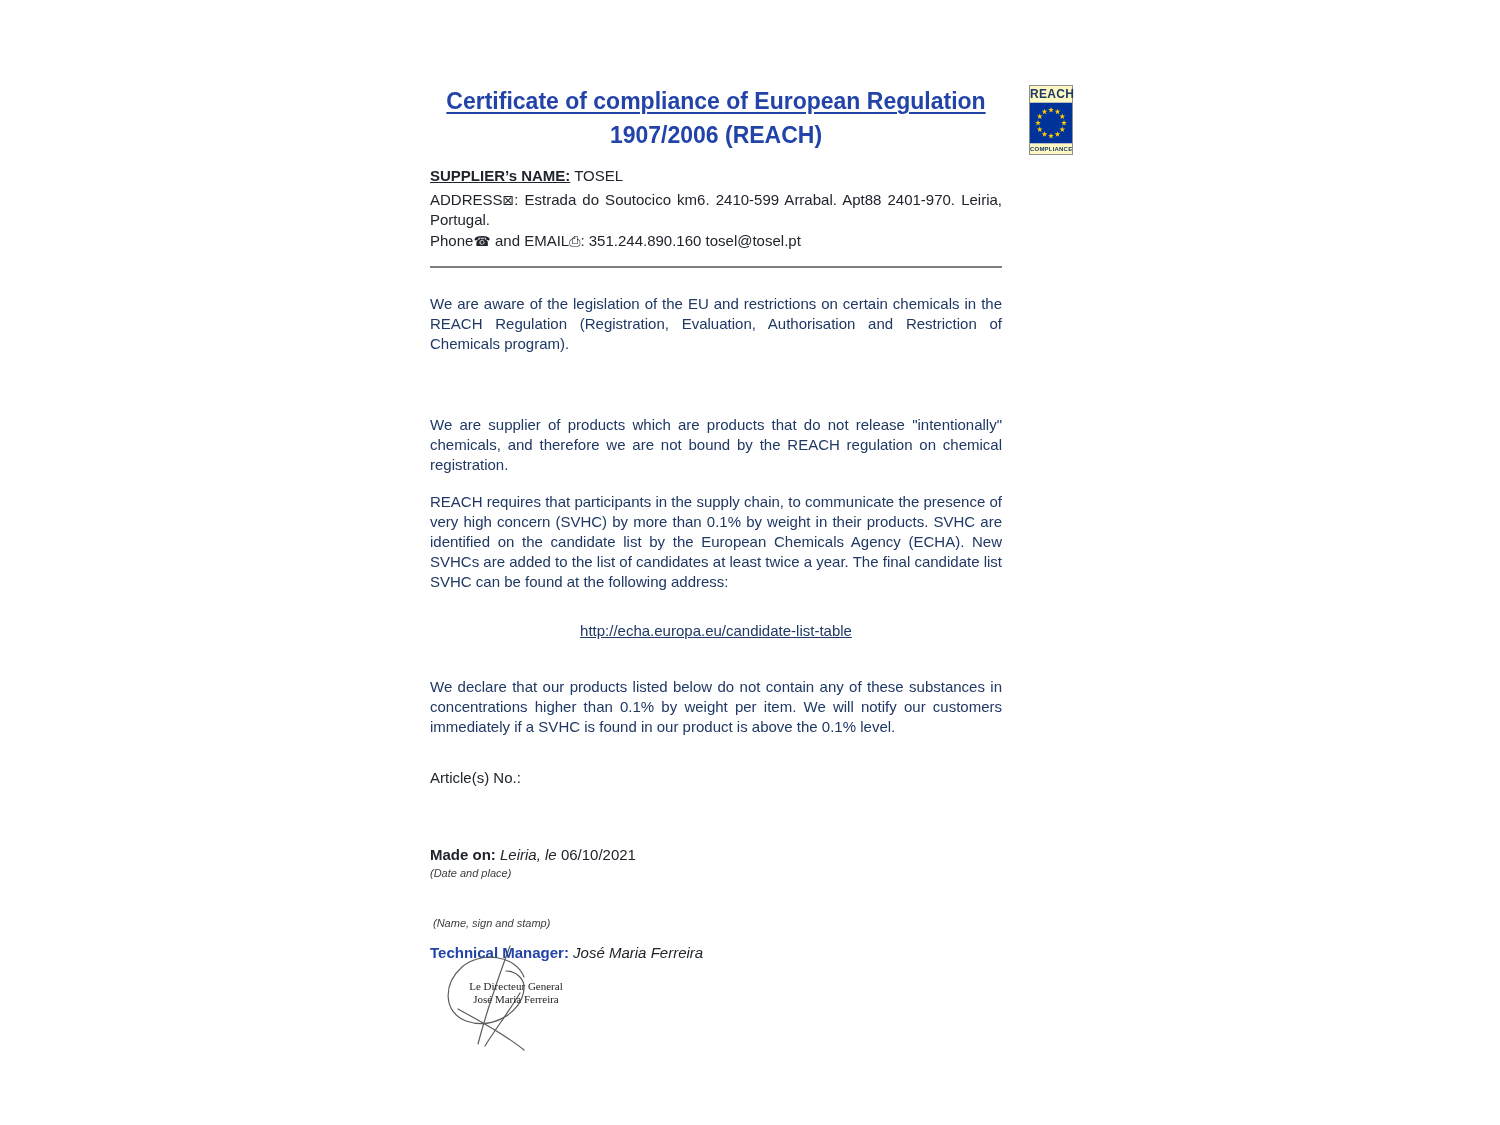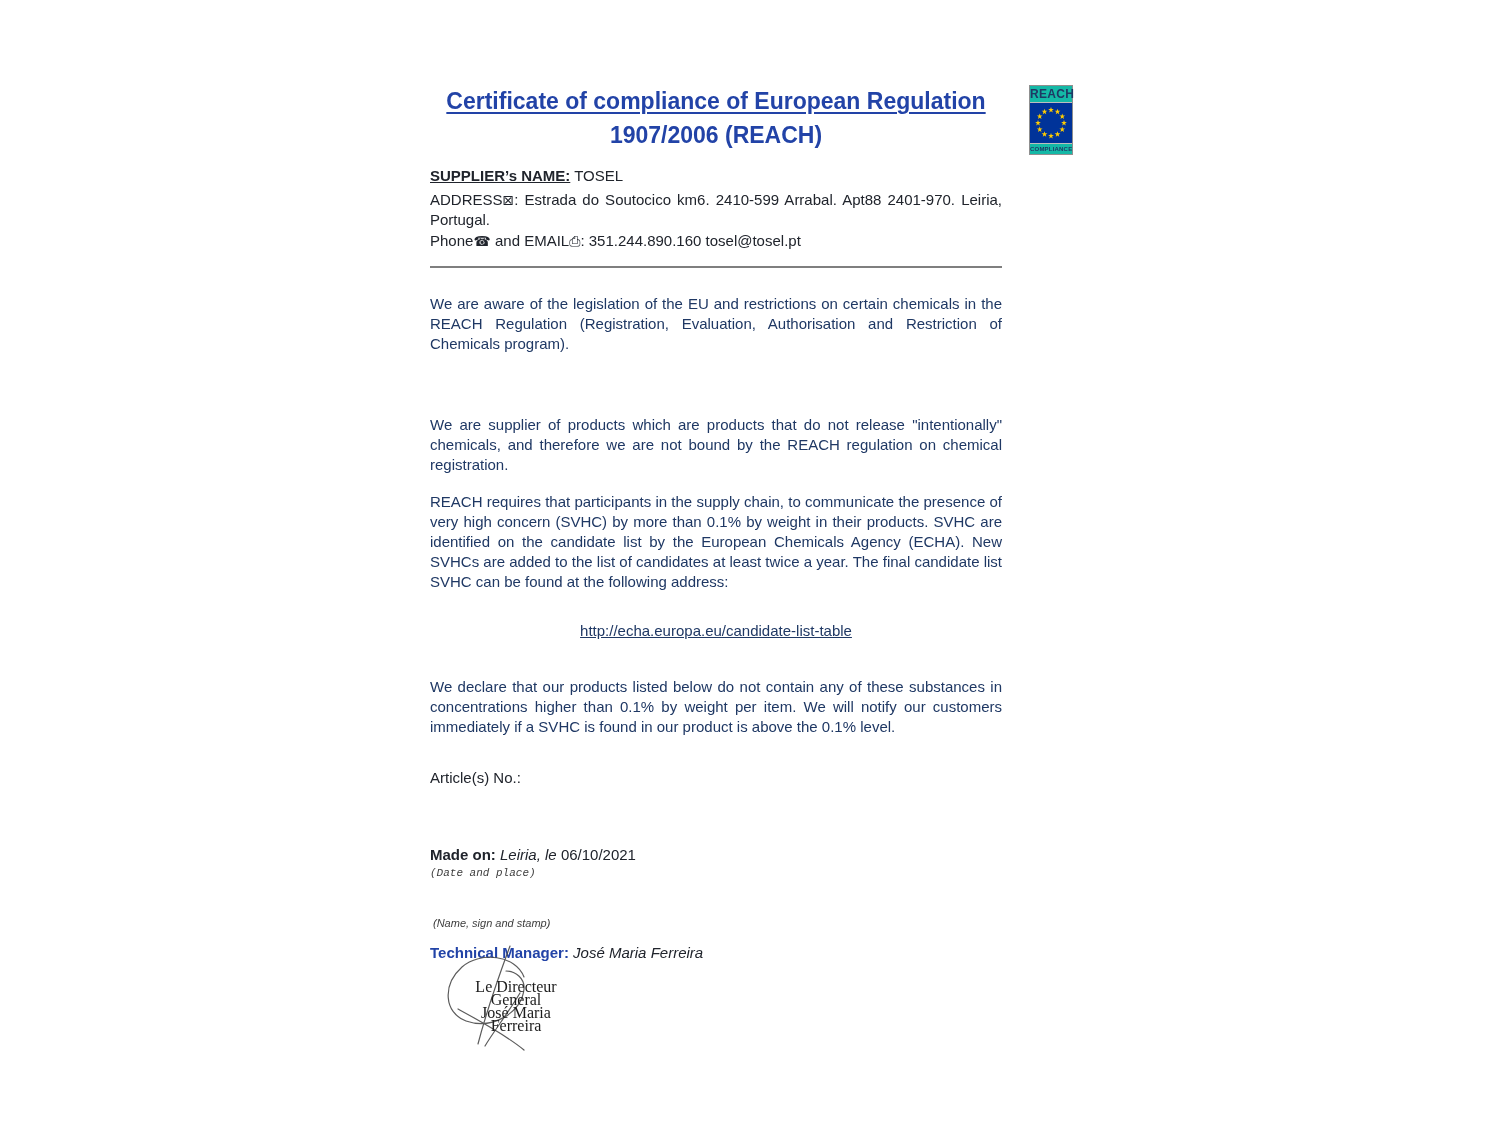--- a/index.html
+++ b/index.html
@@ -34,36 +34,36 @@
   .p-aware    { top:294px; }
   .p-supplier { top:387px;margin-top:28px; }
   .p-reach    { top:492px; }
   .link-row   { top:621px; text-align:center; }
   .link { color:#1F3864; text-decoration:underline; cursor:pointer;margin-top:24px; }
   .p-declare  { top:677px; }
   .article    { top:768px; }
 
   .made-on   { top:845px; }
   .hint { font-size:11px; font-style:italic; color:#3d3d3d; }
-  .date-hint { top:867px;font-family:Liberation Mono, monospace; }
+  .date-hint { top:867px; }
   .manager   { top:943px; }
   .manager-label { color:#2243A7; font-weight:bold; }
   .name-hint { top:917px; padding-left:3px; }
 
   .signature { position:absolute; left:428px; top:943px; width:172px; height:112px; }
   .signature svg { position:absolute; left:0; top:0; }
   .sig-text {
     position:absolute; left:28px; top:37px; width:120px; text-align:center;
     font-family:"Liberation Serif","DejaVu Serif",serif;
-    font-size:16px; line-height:13px; color:#1c1c1c;
+    font-size:11px; line-height:13px; color:#1c1c1c;
   }
 
   .reach-logo {
     position:absolute; left:1029px; top:85px; width:44px;
-    border:1px solid #8f8f8f; background:#14b8a6;
+    border:1px solid #8f8f8f; background:#fef9c3;
   }
   .reach-logo-title {
     font-size:12px; font-weight:bold; color:#1F3864; text-align:center;
     line-height:16px; letter-spacing:0.3px; border-bottom:1px solid #bdbdbd;
   }
   .reach-flag { display:block; }
   .reach-logo-compliance {
     font-size:6px; font-weight:bold; color:#1F3864; text-align:center;
     line-height:10px; letter-spacing:0.2px; border-top:1px solid #bdbdbd;
   }

